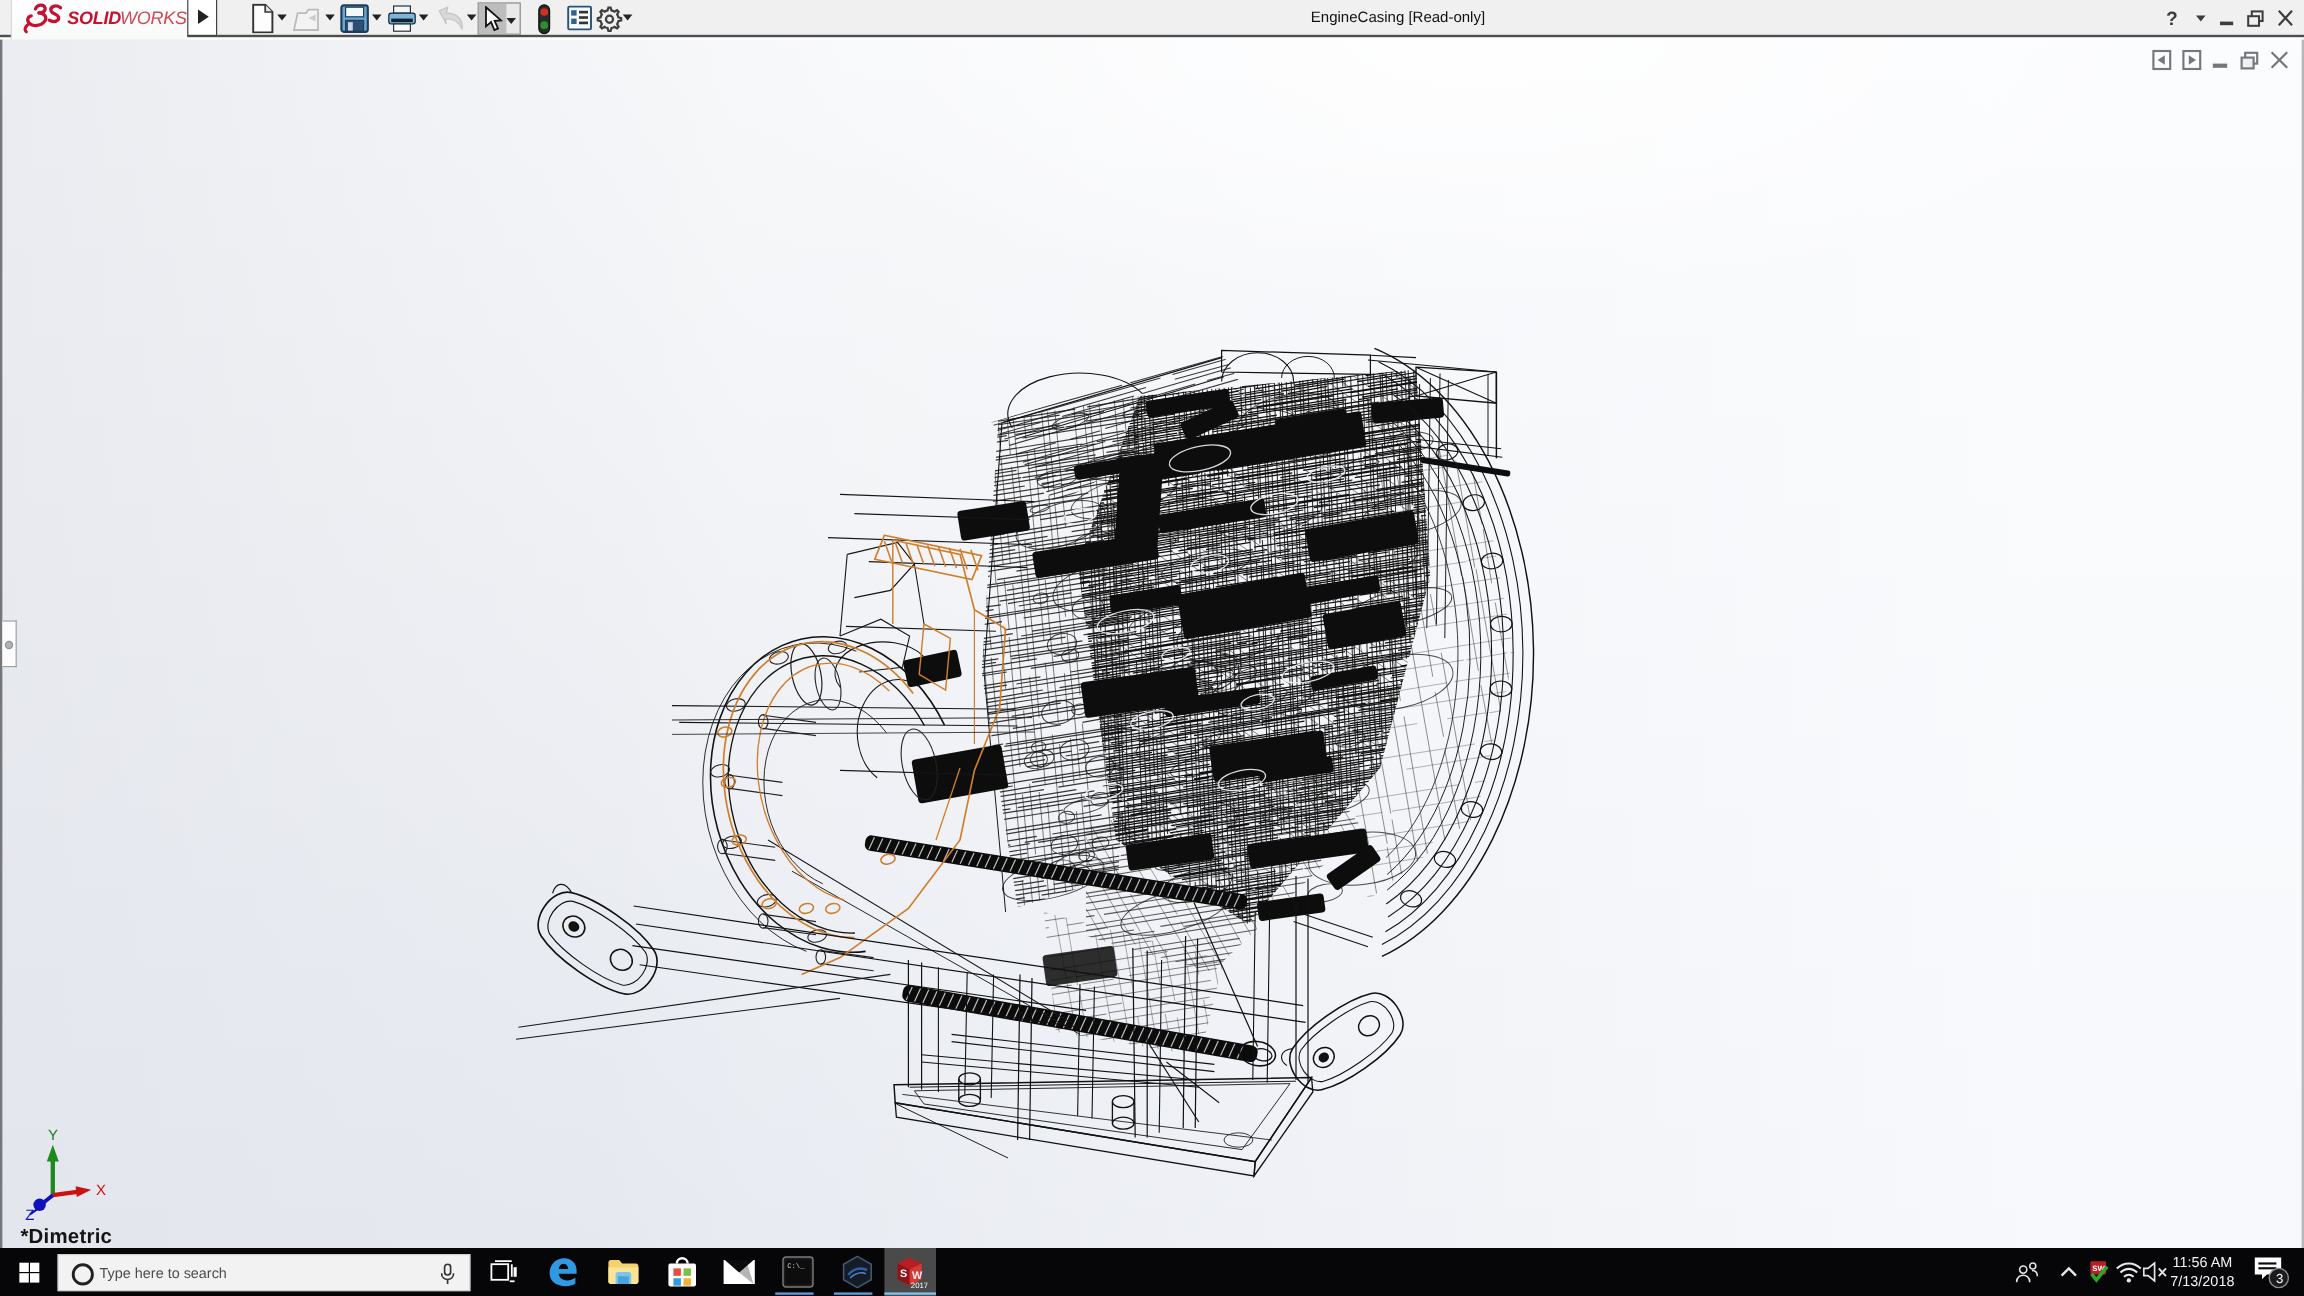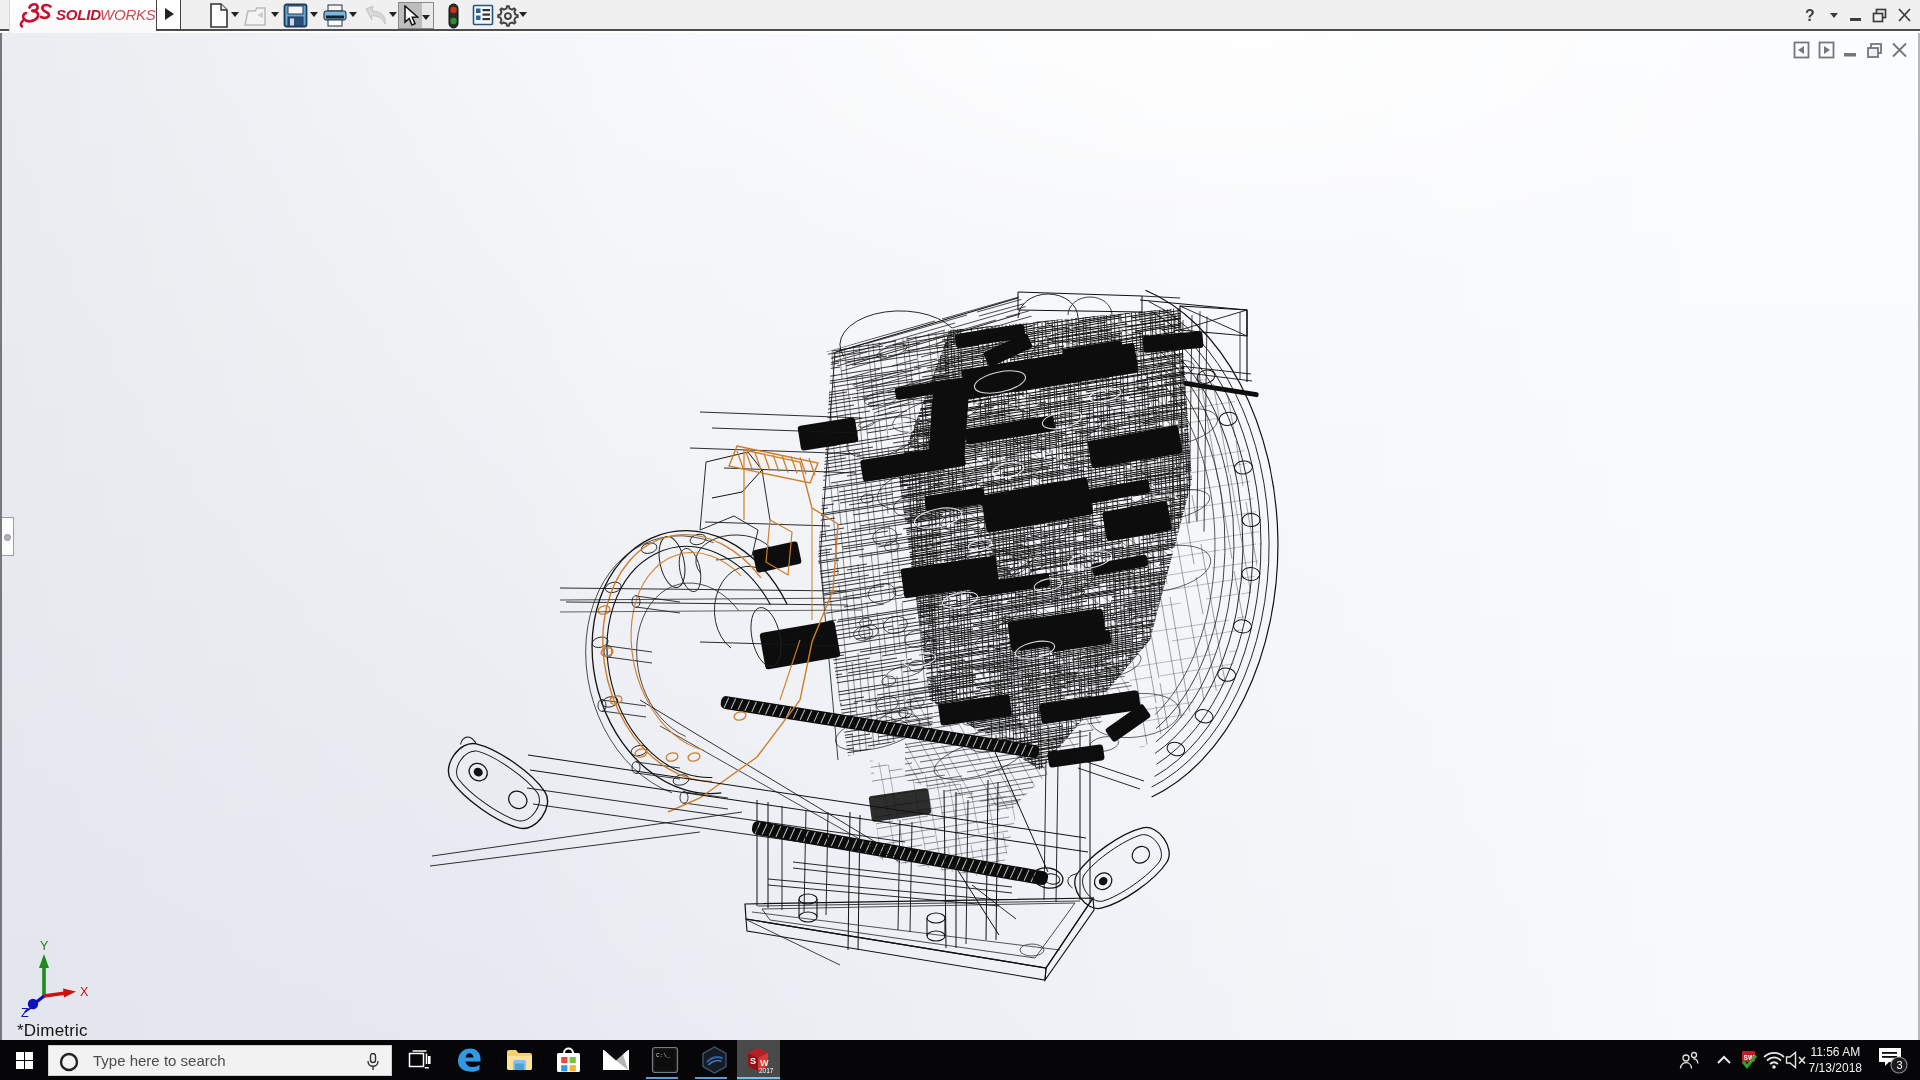--- a/index.html
+++ b/index.html
@@ -14,29 +14,30 @@
 #viewport{position:absolute;left:0;top:33px;width:1920px;height:1007px;
  background:
  radial-gradient(1000px 380px at 64% 0%,rgba(255,255,255,.85),rgba(255,255,255,0) 62%),
  linear-gradient(to right,rgba(224,227,234,.55),rgba(224,227,234,0) 32%),
  linear-gradient(to right,rgba(255,255,255,0) 25%,rgba(252,253,255,.78) 88%),
  linear-gradient(to bottom,#f7f8fa 0%,#f2f3f6 35%,#e9ecf2 80%,#e6e9f0 100%);
  border-left:2px solid #77777b;border-right:2px solid #b8b8bc}
 #subctl{position:absolute;right:10px;top:8px;display:flex;gap:8px;align-items:center}
 #lefttab{position:absolute;left:0px;top:484px;width:12px;height:39px;background:#fdfdfd;border:1px solid #9aa0a6;border-left:none}
 #lefttab:before{content:"";position:absolute;left:2px;top:16px;width:5px;height:5px;border-radius:50%;background:#b0b3b8;border:1px solid #8e9196}
-#dimetric{position:absolute;left:15px;top:988px;font-size:17px;font-weight:normal;color:#141414;letter-spacing:.2px}
+#dimetric{position:absolute;left:15px;top:988px;font-size:17px;font-weight:bold;color:#141414;letter-spacing:.2px}
 #taskbar{position:absolute;left:0;top:1040px;width:1920px;height:40px;background:#060608}
 #search{position:absolute;left:48px;top:5px;width:344px;height:31px;background:#f2f2f2;border:1px solid #cfcfcf;display:flex;align-items:center}
-#search span{color:#4c4c4c;font-size:15px;margin-left:44px}
+#search span{color:#4c4c4c;font-size:12px;margin-left:34px}
 .tbapp{position:absolute;top:4px;width:32px;height:32px;display:flex;align-items:center;justify-content:center}
 .clock{position:absolute;right:58px;top:4px;text-align:center;color:#f2f2f2;font-size:12px;line-height:16px}
 .uline{position:absolute;top:37px;height:2px;background:#5f9bd6}
 </style></head><body>
 <div id="titlebar">
+ <div id="ttl">EngineCasing [Read-only]</div>
  <div id="logo"><svg width="147" height="29" viewBox="0 0 147 29">
 <g fill="none" stroke="#c41230" stroke-linecap="round">
 <path d="M19.5 7.5 C21 3.5 26.5 3.2 27.5 6.5 C28.3 9.2 25.5 10.8 22.5 10.8" stroke-width="2.7"></path>
 <path d="M22.5 10.8 C27.5 11.2 29.5 14.5 27.2 17.8 C24.5 21.5 17.5 22.5 14.5 19.5 C11.8 16.8 13.5 13.5 16.0 13.2" stroke-width="2.7"></path>
 <path d="M14.5 19.5 C11.5 21.5 9.5 24.5 12.0 26.5" stroke-width="2.5"></path>
 <path d="M40.5 6.5 C36.5 3.5 31.5 5.5 32.5 9.0 C33.3 11.8 38.0 11.5 38.8 14.2 C39.7 17.3 35.0 19.3 31.0 16.8" stroke-width="2.7"></path>
 </g>
 <text x="46" y="20" font-family="Liberation Sans,sans-serif" font-size="15" font-weight="bold" font-style="italic" fill="#c41230" letter-spacing="-0.2">SOLID</text>
         <text x="90" y="20" font-family="Liberation Sans,sans-serif" font-size="15" font-style="italic" fill="#d04a55" letter-spacing="-0.2">WORKS</text>
 </svg></div>

